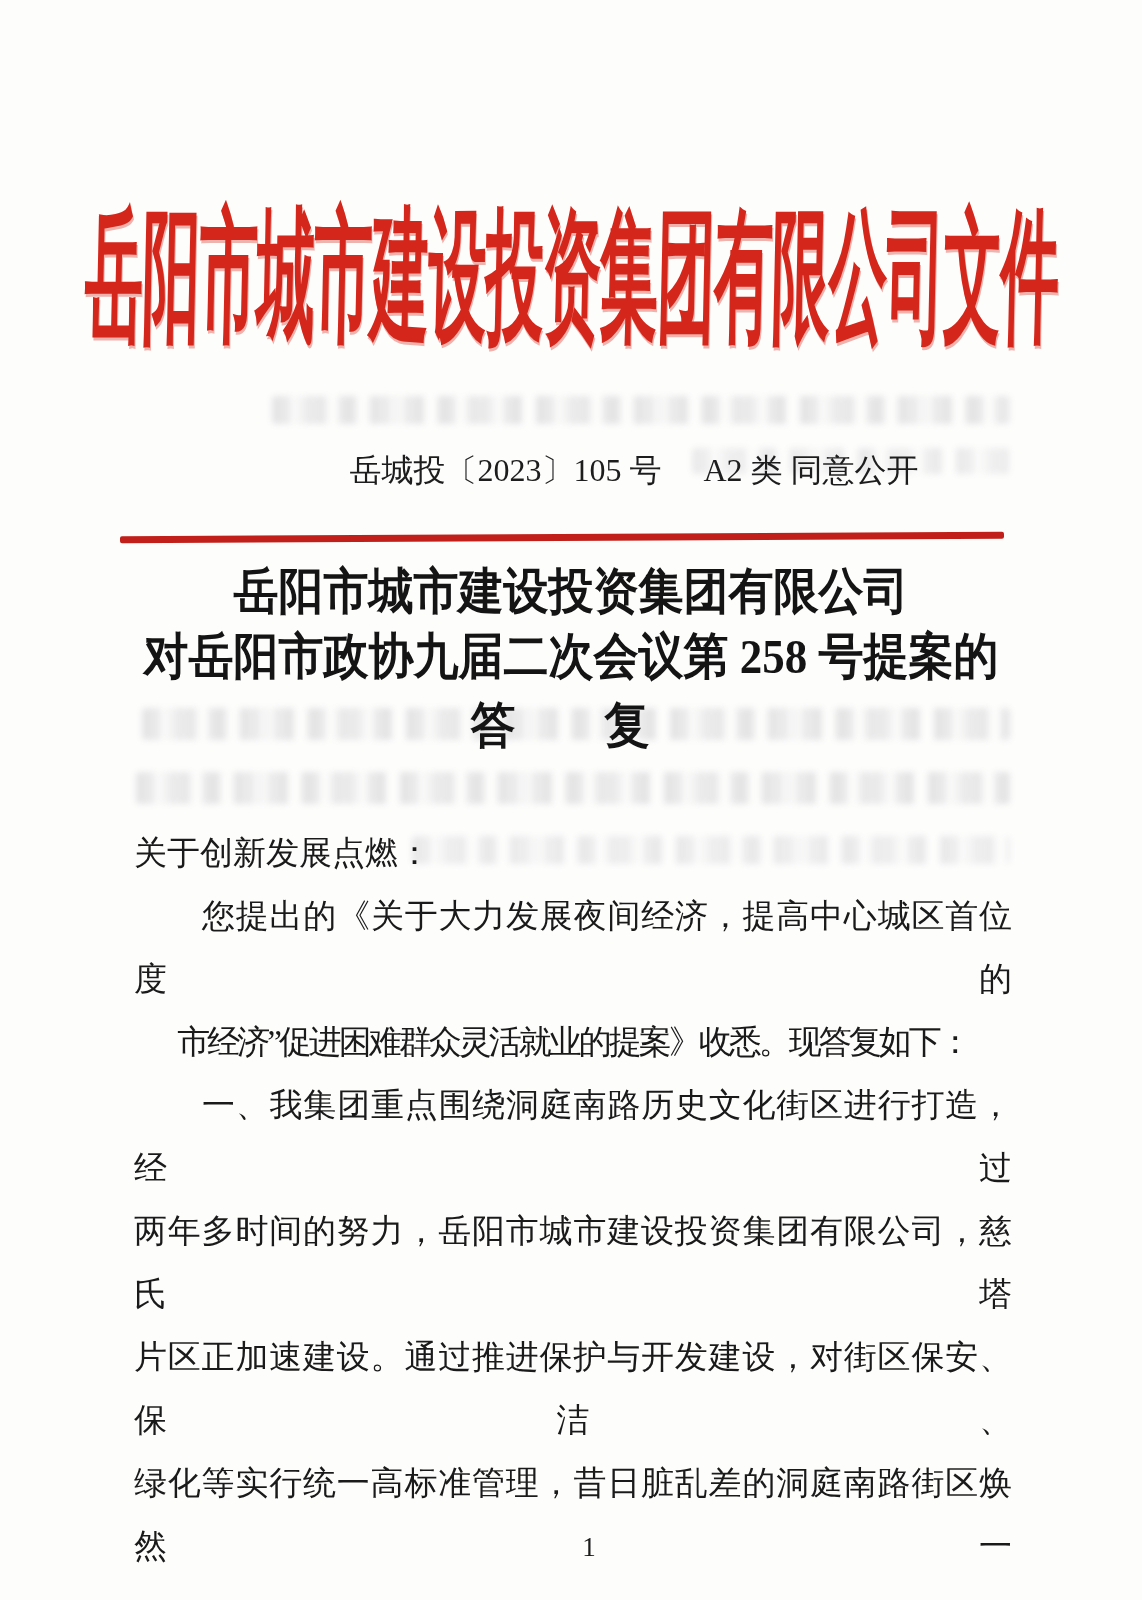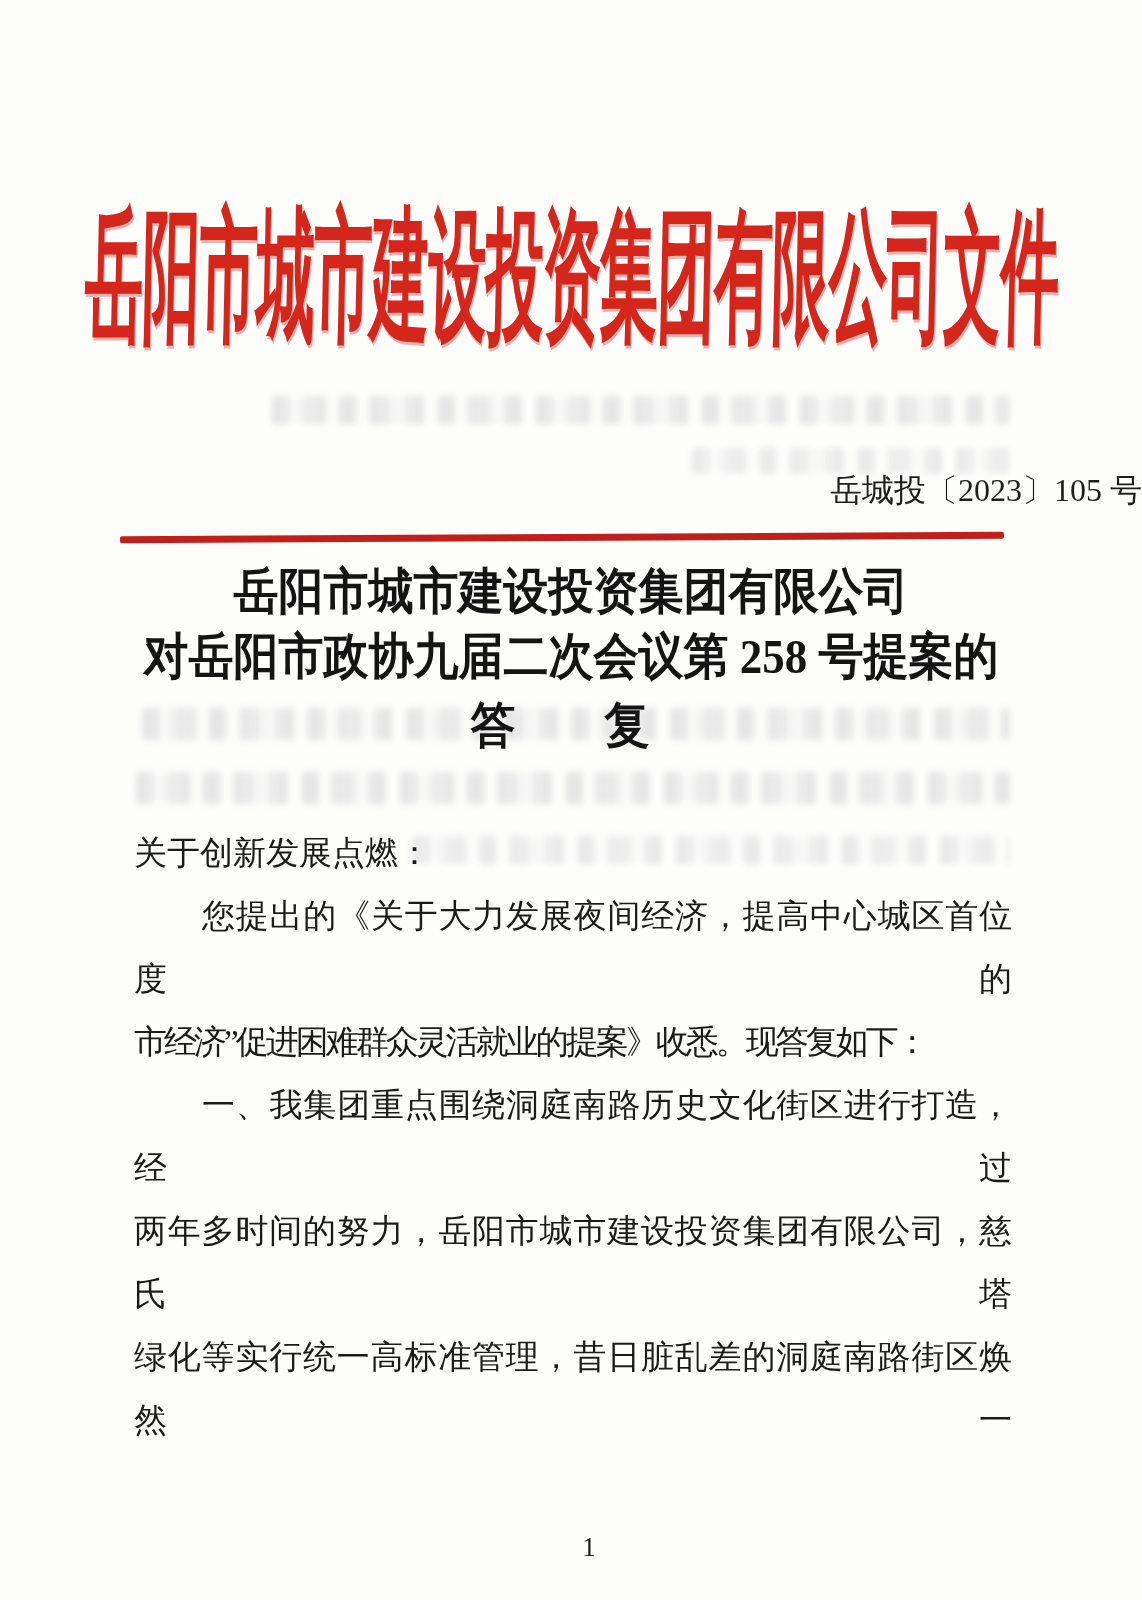--- a/index.html
+++ b/index.html
@@ -52,25 +52,25 @@
     color: #d5261b;
     letter-spacing: -1px;
     transform: scale(0.97, 2.42) skewX(-3deg);
     transform-origin: center center;
     text-shadow: 1px 1px 0 rgba(213,38,27,0.35);
   }
 
   
   .doc-line {
     position: absolute;
-    top: 472px;
+    top: 452px;
     left: 126px;
     right: 0;
     display: flex;
-    justify-content: flex-end;
+    justify-content: center;
     gap: 42px;
     font-size: 32px;
     line-height: 36px;
     color: #1d1d1d;
     white-space: nowrap;
     z-index: 1;
   }
 
   
   .red-rule {
@@ -116,21 +116,21 @@
     line-height: 63px;
     color: #1a1a1a;
     z-index: 1;
   }
   .doc-body .line { width: 100%; }
   .doc-body .indent { text-indent: 68px; }
   .doc-body .fill {
     text-align: justify;
     text-align-last: justify;
   }
-  .doc-body .tight { letter-spacing: -3px; }
+  .doc-body .tight { letter-spacing: -3px; text-align: center; }
 
   
   .page-number {
     position: absolute;
     top: 1532px;
     left: 0;
     right: 0;
     text-align: center;
     transform: translateX(18px);
     font-size: 27px;
@@ -148,35 +148,37 @@
   <div class="bleed" style="top:708px; left:142px; width:868px; height:32px;"></div>
   <div class="bleed" style="top:772px; left:136px; width:874px; height:32px;"></div>
   <div class="bleed" style="top:836px; left:412px; width:598px; height:28px; opacity:0.32;"></div>
 
   <div class="letterhead">
     <span class="letterhead-text">岳阳市城市建设投资集团有限公司文件</span>
   </div>
 
   <div class="doc-line">
     <span>岳城投〔2023〕105 号</span>
+    <span>A2 类 同意公开</span>
   </div>
 
   <div class="red-rule"></div>
 
   <div class="doc-title">
     <div class="title-line">岳阳市城市建设投资集团有限公司</div>
     <div class="title-line">对岳阳市政协九届二次会议第 258 号提案的</div>
     <div class="title-line title-last">答　复</div>
   </div>
 
   <div class="doc-body">
     <div class="line">关于创新发展点燃：</div>
     <div class="line indent fill">您提出的《关于大力发展夜间经济，提高中心城区首位度的</div>
     <div class="line tight">市经济”促进困难群众灵活就业的提案》收悉。现答复如下：</div>
     <div class="line indent fill">一、我集团重点围绕洞庭南路历史文化街区进行打造，经过</div>
     <div class="line fill">两年多时间的努力，岳阳市城市建设投资集团有限公司，慈氏塔</div>
+    <div class="line fill">片区正加速建设。通过推进保护与开发建设，对街区保安、保洁、</div>
     <div class="line fill">绿化等实行统一高标准管理，昔日脏乱差的洞庭南路街区焕然一</div>
 
   </div>
 
   <div class="page-number">1</div>
 
 </div>
 
 </body></html>

